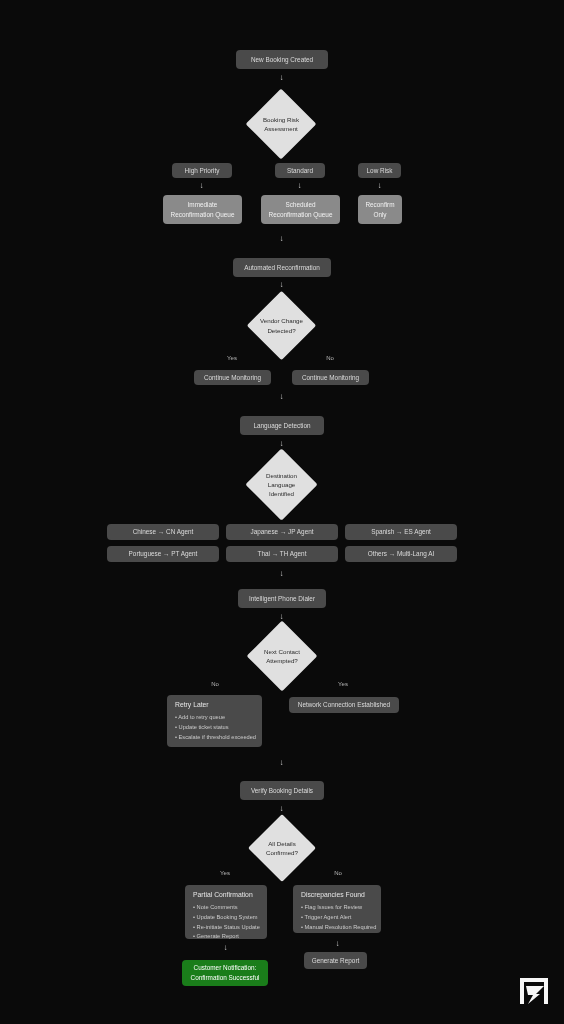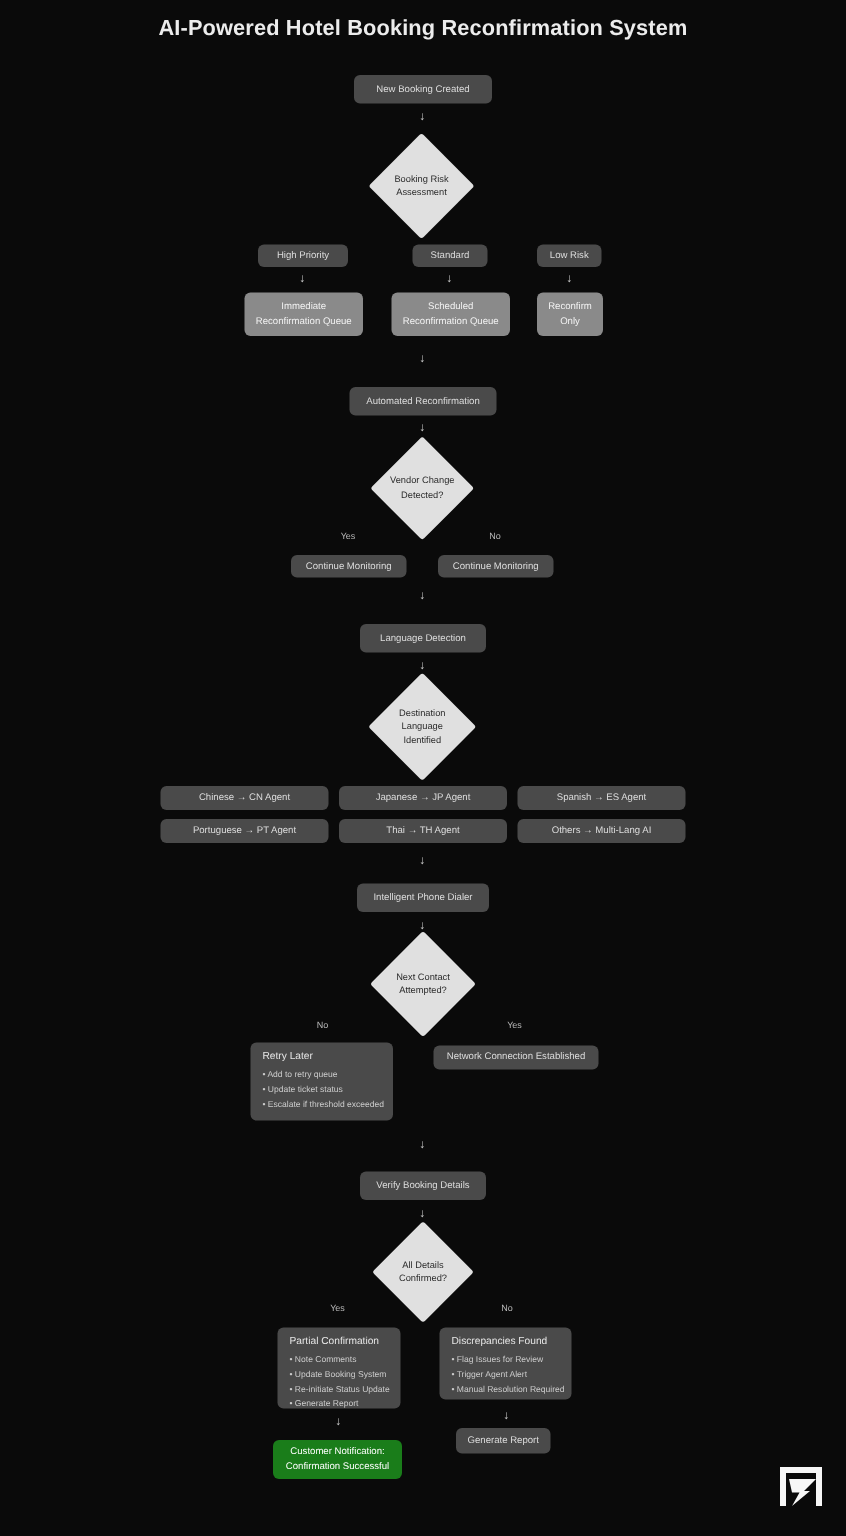--- a/index.html
+++ b/index.html
@@ -123,21 +123,20 @@
     width: 40px;
     height: 40px;
     opacity: 0.97;
   }
 </style>
 </head>
 <body>
 
 <div id="canvas">
 
-  <div class="title">AI-Powered Hotel Booking Reconfirmation System</div>
 
   <div class="node n-dark" style="left:236px; top:50px; width:92px; height:19px;">New Booking Created</div>
 
   <div class="arrow" style="left:277px; top:74px;">↓</div>
 
   <div class="diamond" style="left:256px; top:99px; width:50px; height:50px;"></div>
   <div class="diamond-label" style="left:246px; top:99px; width:70px; height:50px;">Booking Risk
 Assessment</div>
 
   <div class="node n-dark" style="left:172px; top:163px; width:60px; height:15px;">High Priority</div>

